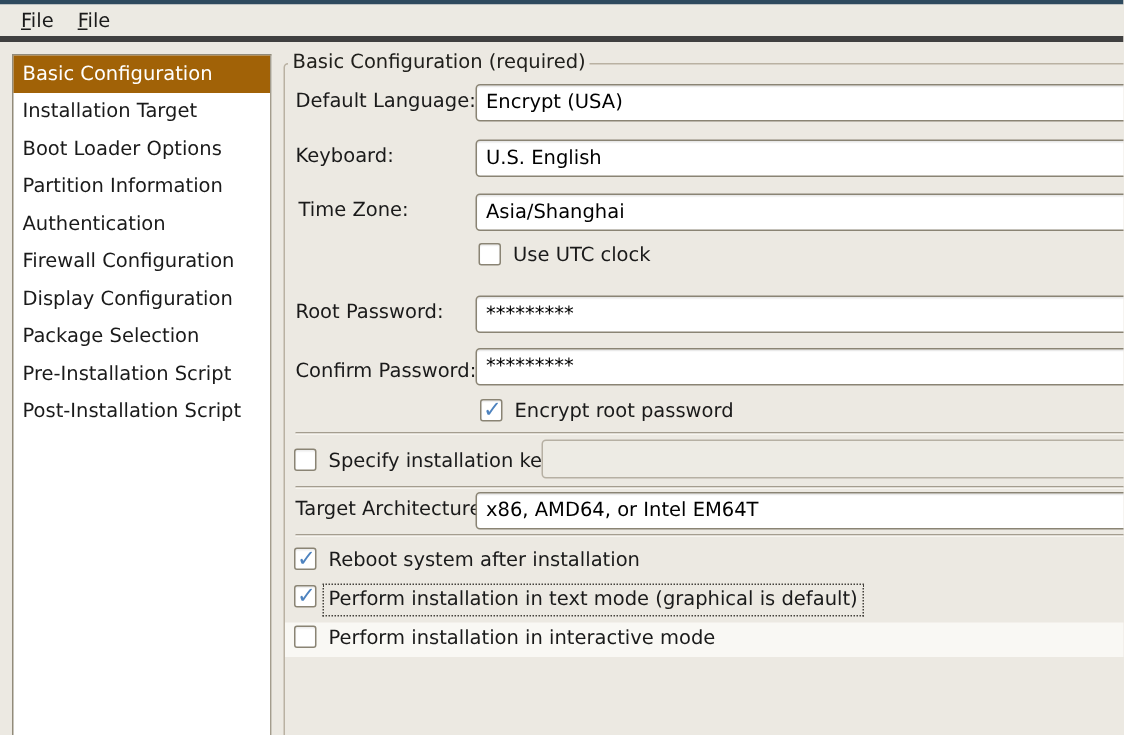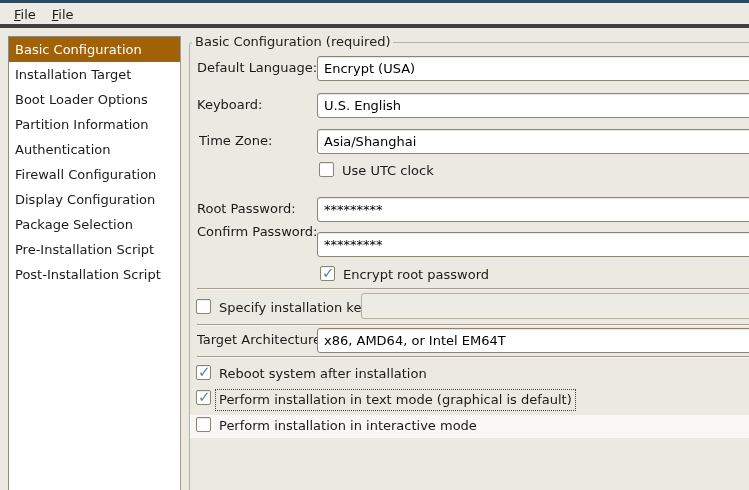--- a/index.html
+++ b/index.html
@@ -154,21 +154,21 @@
   </div>
 
   <div class="check-row" style="left:129px; top:119px;">
     <div class="checkbox"></div>
     <span class="check-label">Use UTC clock</span>
   </div>
 
   <div class="glabel" style="left:7px; top:157px;">Root Password:</div>
   <input class="entry" style="left: 127px; top: 154px;" value="*********">
 
-  <div class="glabel" style="left:7px; top:180px;text-align:center;">Confirm Password:</div>
+  <div class="glabel" style="left:7px; top:196px;text-align:center;">Confirm Password:</div>
   <input class="entry" style="left: 127px; top: 189px;" value="*********">
 
   <div class="check-row" style="left:130px; top:223px;">
     <div class="checkbox checked"></div>
     <span class="check-label">Encrypt root password</span>
   </div>
 
   <div class="hsep" style="top:245px;"></div>
 
   <div class="check-row" style="left:6px; top:256px;">

